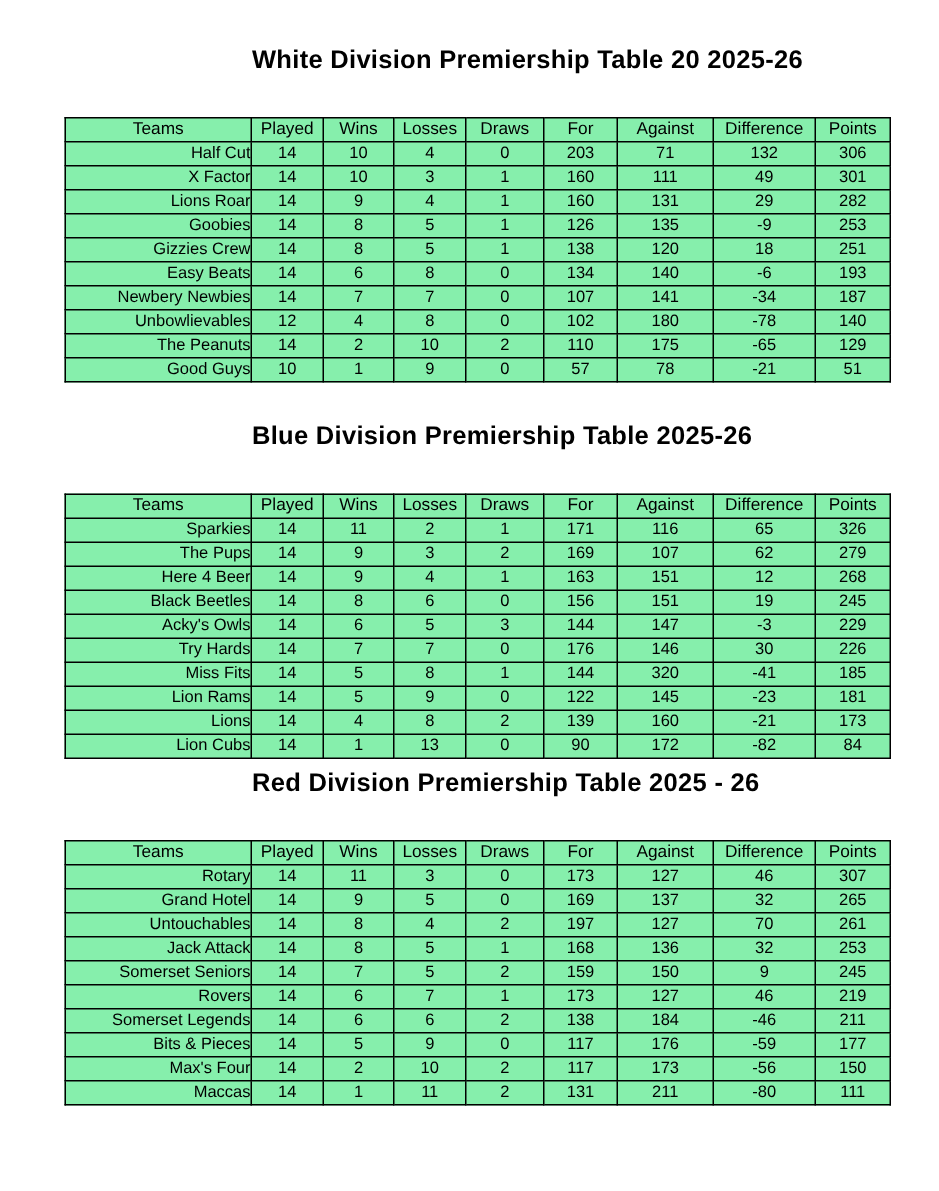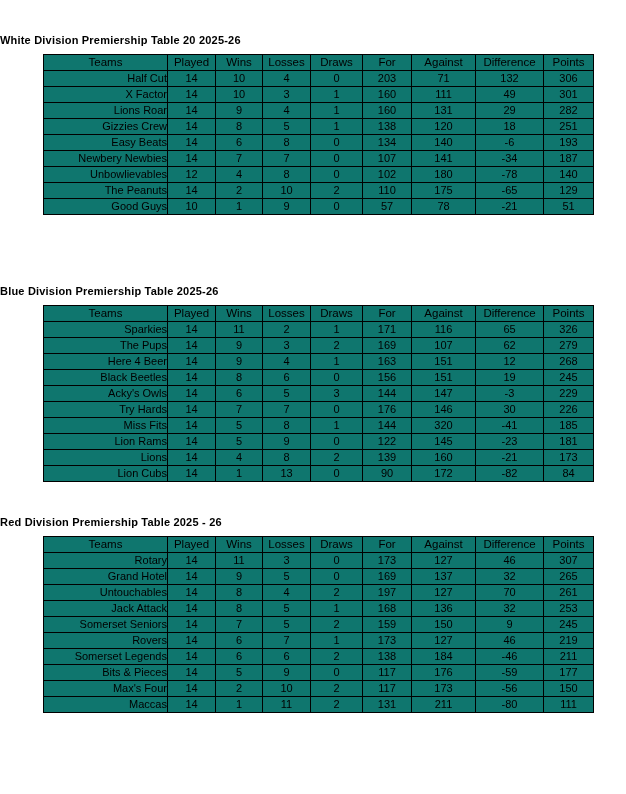--- a/index.html
+++ b/index.html
@@ -8,33 +8,34 @@
     width: 626px;
     height: 794px;
     background: #ffffff;
     color: #000000;
     font-family: "Liberation Sans", sans-serif;
     overflow: hidden;
   }
   .section { position: absolute; left: 0; width: 626px; }
   .title {
     margin: 0;
-    font-size: 11px;
+    padding-left: 168px;
+    font-size: 17px;
     line-height: 20px;
     font-weight: bold;
     letter-spacing: 0.2px;
     font-family: "Liberation Sans", sans-serif;
     white-space: nowrap;
   }
   table.league {
     border-collapse: collapse;
     table-layout: fixed;
     width: 550px;
-    margin: 4px 0 0 43px;
-    background: #0f766e;
+    margin: 28px 0 0 43px;
+    background: #86efac;
   }
   table.league th, table.league td {
     border: 1px solid #000000;
     font-size: 11px;
     line-height: 15px;
     height: 15px;
     padding: 0;
     text-align: center;
     white-space: nowrap;
     overflow: hidden;
@@ -103,20 +104,31 @@
             <td class="num">14</td>
             <td class="num">9</td>
             <td class="num">4</td>
             <td class="num">1</td>
             <td class="num">160</td>
             <td class="num">131</td>
             <td class="num">29</td>
             <td class="num">282</td>
           </tr>
           <tr>
+            <td class="team">Goobies</td>
+            <td class="num">14</td>
+            <td class="num">8</td>
+            <td class="num">5</td>
+            <td class="num">1</td>
+            <td class="num">126</td>
+            <td class="num">135</td>
+            <td class="num">-9</td>
+            <td class="num">253</td>
+          </tr>
+          <tr>
             <td class="team">Gizzies Crew</td>
             <td class="num">14</td>
             <td class="num">8</td>
             <td class="num">5</td>
             <td class="num">1</td>
             <td class="num">138</td>
             <td class="num">120</td>
             <td class="num">18</td>
             <td class="num">251</td>
           </tr>

